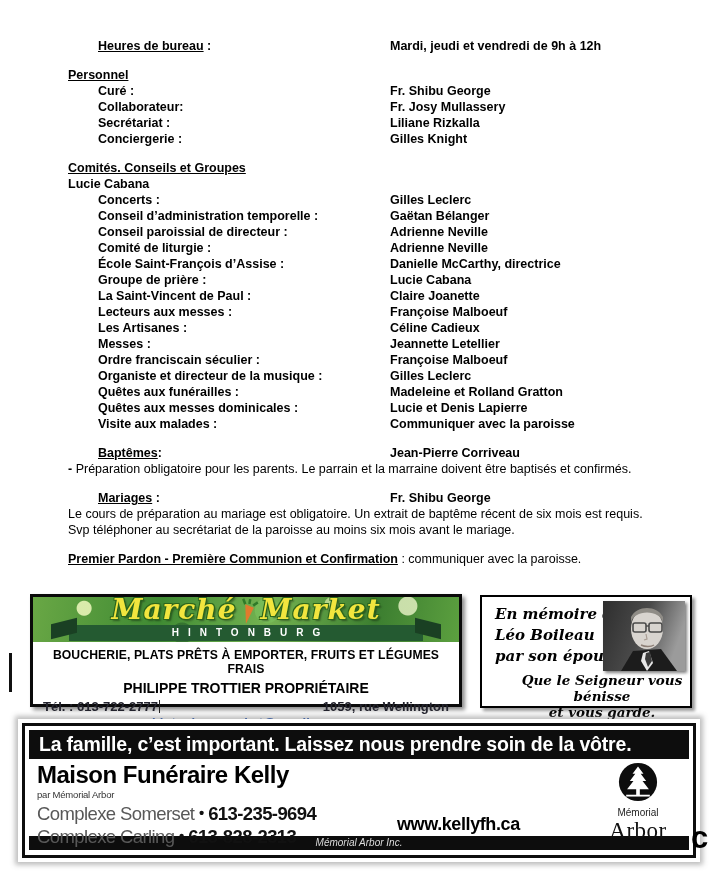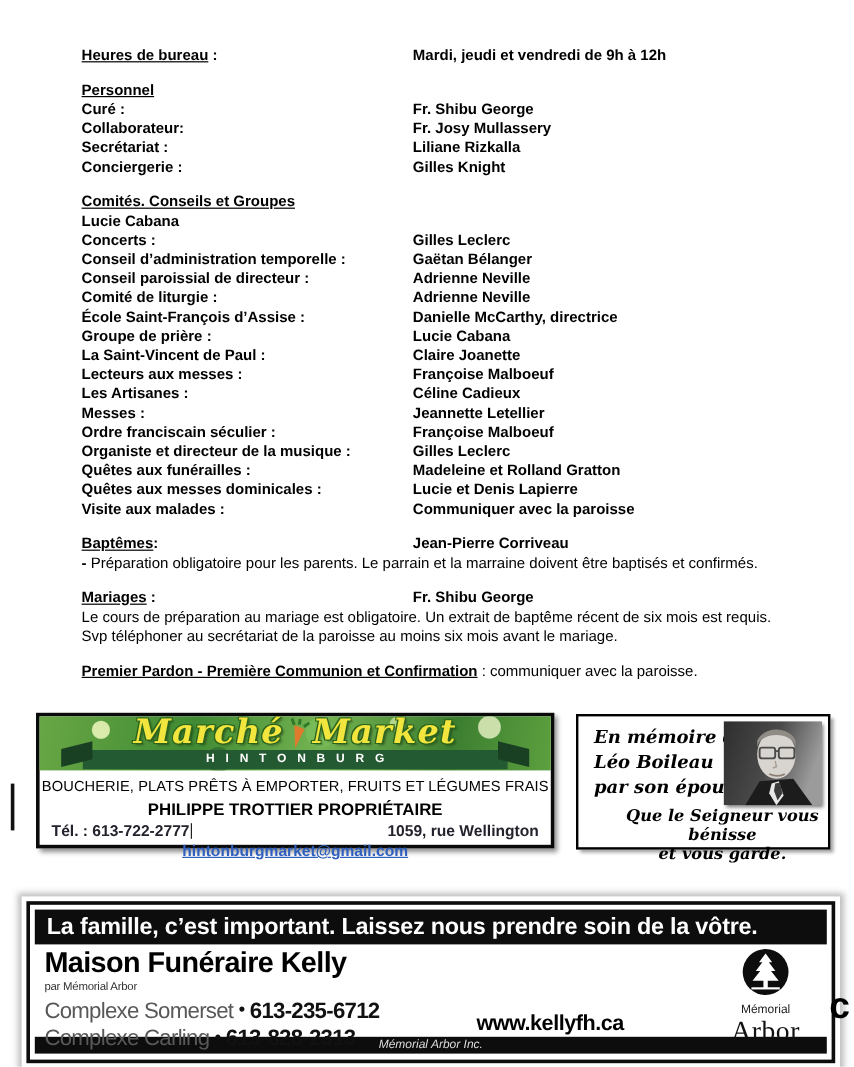--- a/index.html
+++ b/index.html
@@ -7,21 +7,21 @@
     width:712px;height:889px;position:relative;overflow:hidden;
     background:#ffffff;color:#000;
     font-family:"Liberation Sans", sans-serif;
   }
   
   .directory{
     position:absolute;left:68px;top:38px;width:630px;
     font-size:12.5px;font-weight:bold;line-height:16px;
   }
   .row{display:flex;}
-  .row .lbl{min-width:272px;white-space:nowrap;padding-right:4px;}
+  .row .lbl{min-width:272px;white-space:nowrap;padding-right:20px;margin-left:30px;}
   .row .val{white-space:nowrap;}
   .gap{height:13px;}
   .u{text-decoration:underline;}
   .reg{font-weight:normal;}
   .note{font-weight:normal;white-space:nowrap;}
   .hdr{text-decoration:underline;}
 
   
   .market-ad{
     position:absolute;left:30px;top:594px;width:432px;height:113px;
@@ -47,21 +47,21 @@
   .mk-banner{
     position:absolute;bottom:1px;left:36px;right:36px;height:16px;z-index:2;
     background:#245a31;color:#fff;font-weight:bold;font-size:10px;
     letter-spacing:9px;text-indent:9px;text-align:center;line-height:16px;
   }
   .mk-banner::before,.mk-banner::after{
     content:"";position:absolute;top:-4px;width:26px;height:15px;background:#1a4023;z-index:-1;
   }
   .mk-banner::before{left:-18px;transform:skewY(-14deg);}
   .mk-banner::after{right:-18px;transform:skewY(14deg);}
-  .mk-line1{text-align:center;font-weight:normal;font-size:12.2px;margin-top:6px;letter-spacing:.1px;}
+  .mk-line1{text-align:center;font-weight:bold;font-size:12.2px;margin-top:6px;letter-spacing:.1px;}
   .mk-line2{text-align:center;font-weight:bold;font-size:14px;margin-top:4px;}
   .mk-contact{display:flex;justify-content:space-between;padding:3px 10px 0;
     font-weight:bold;font-size:13px;color:#23232d;}
   .cursor{display:inline-block;width:0;border-left:1.5px solid #222;height:13px;
     vertical-align:-2px;margin-left:1px;}
   .mk-email{text-align:center;font-weight:bold;font-size:13px;margin-top:1px;}
   .mk-email a{color:#2e5fbe;text-decoration:underline;}
 
   
   .memorial-ad{
@@ -70,21 +70,21 @@
     box-shadow:3px 3px 3px rgba(0,0,0,.4);
     font-family:"DejaVu Serif", serif;font-style:italic;font-weight:bold;
   }
   .mem-lines{margin:7px 0 0 13px;font-size:15px;line-height:21px;}
   .mem-photo{position:absolute;top:4px;right:5px;width:82px;height:70px;
     box-shadow:2px 2px 3px rgba(0,0,0,.5);}
   .mem-blessing{text-align:center;font-size:13.5px;line-height:16px;margin-top:5px;padding-left:32px;}
 
   
   .kelly-wrap{
-    position:absolute;left:18px;top:747px;width:682px;height:143px;background:#fff;
+    position:absolute;left:18px;top:719px;width:682px;height:143px;background:#fff;
     box-shadow:0 0 5px 3px rgba(110,110,110,.45);
   }
   .kelly-ad{position:absolute;inset:4px;border:3px solid #0d0d0d;background:#fff;padding:4px;}
   .kelly-headline{background:#0d0d0d;color:#fff;height:29px;line-height:29px;
     font-size:19.5px;font-weight:bold;letter-spacing:-.2px;padding-left:10px;white-space:nowrap;overflow:hidden;}
   .kelly-body{position:relative;height:75px;}
   .kelly-name{font-size:24px;font-weight:bold;letter-spacing:-.5px;margin:2px 0 0 8px;}
   .kelly-sub{font-size:9.5px;color:#333;margin:0 0 3px 8px;letter-spacing:-.2px;}
   .kelly-line{font-size:18.5px;margin:1px 0 0 8px;letter-spacing:-.6px;white-space:nowrap;}
   .kelly-loc{color:#585858;}
@@ -299,21 +299,21 @@
 
 <div class="kelly-wrap">
   <div class="kelly-ad">
     <div class="kelly-headline">La famille, c’est important. Laissez nous prendre soin de la vôtre.</div>
     <div class="kelly-body">
       <div class="kelly-name">Maison Funéraire Kelly</div>
       <div class="kelly-sub">par Mémorial Arbor</div>
       <div class="kelly-line">
         <span class="kelly-loc">Complexe Somerset</span>
         <span class="kelly-bullet">•</span>
-        <span class="kelly-phone">613-235-6712</span>
+        <span class="kelly-phone">613-235-9694</span>
       </div>
       <div class="kelly-line">
         <span class="kelly-loc">Complexe Carling</span>
         <span class="kelly-bullet">•</span>
         <span class="kelly-phone">613-828-2313</span>
       </div>
       <div class="kelly-web">www.kellyfh.ca</div>
       <div class="kelly-logo">
         <svg width="40" height="40" viewBox="0 0 44 44">
           <circle cx="22" cy="22" r="21" fill="#0d0d0d"></circle>

